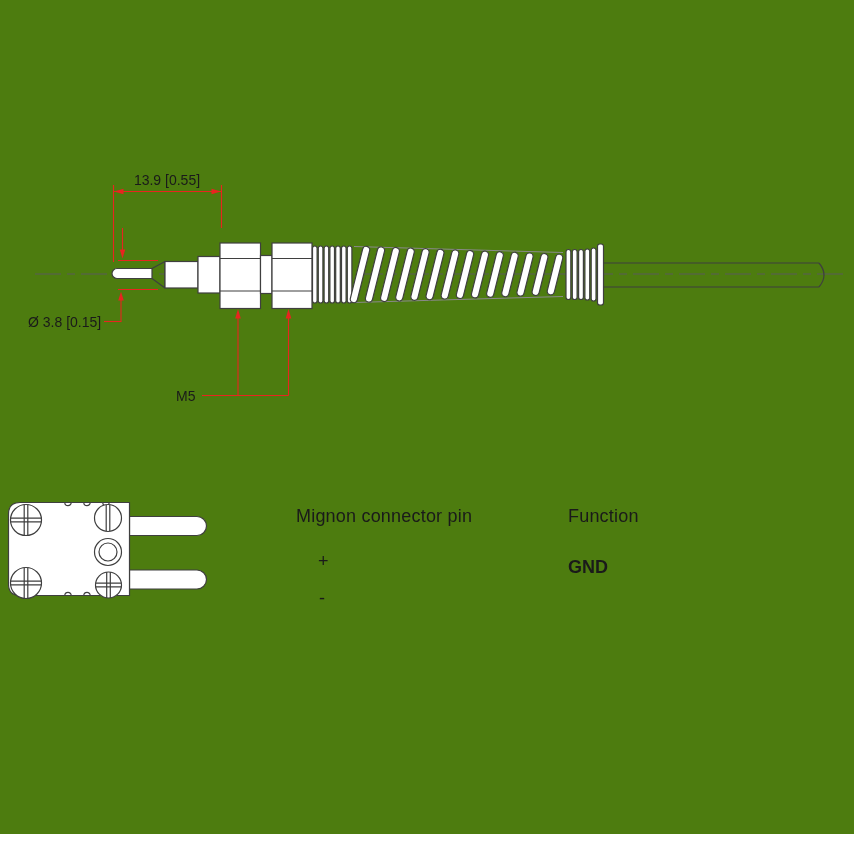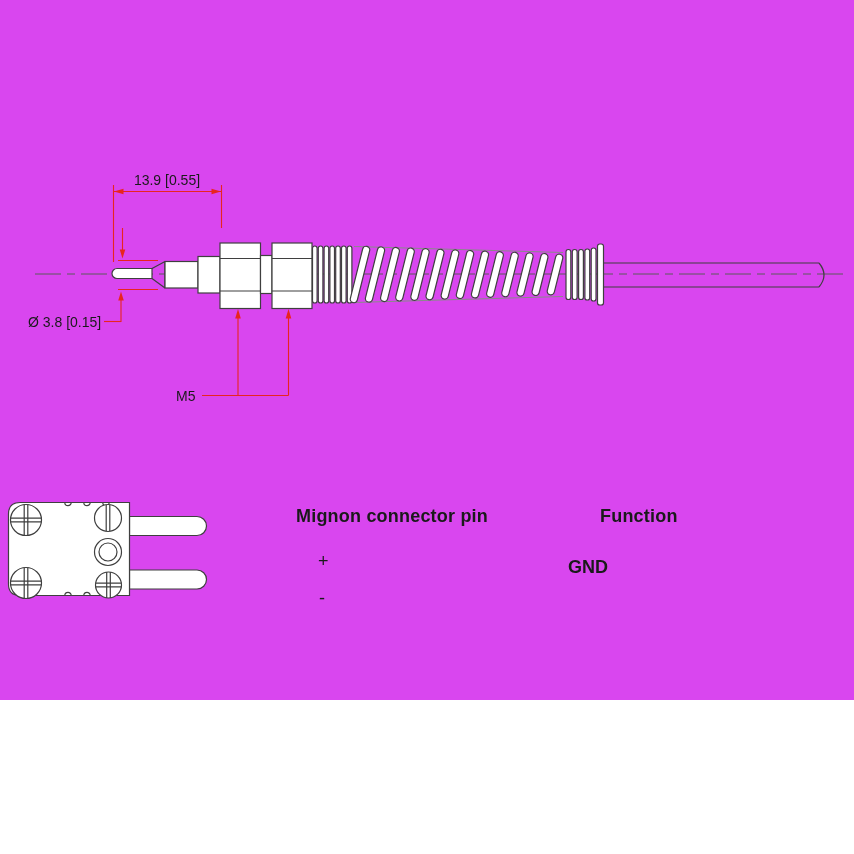--- a/index.html
+++ b/index.html
@@ -1,28 +1,28 @@
 <!DOCTYPE html>
 <html style="--line: #3f3f3f; --red: #e8251f; --text: #1a1a1a;"><head>
 <meta charset="utf-8">
 <style>
   :root { --line:#3f3f3f; --red:#e8251f; --text:#1a1a1a; }
   html,body { margin:0; padding:0; background:#fff; }
-  .canvas { position:relative; width:854px; height:700px; background:#d946ef; overflow:hidden;
+  .canvas { position:relative; width:854px; height:834px; background:#4d7c0f; overflow:hidden;
             font-family:"Liberation Sans", sans-serif; color:var(--text); }
   svg { position:absolute; left:0; top:0; }
   svg text { font-family:"Liberation Sans", sans-serif; fill:var(--text); font-size:14px; }
   .ol  { stroke:var(--line); stroke-width:1.2; fill:none; }
   .olf { stroke:var(--line); stroke-width:1.2; fill:#fff; }
   .olt { stroke:#8a8a8a; stroke-width:1; fill:none; }
   .cl  { stroke:#5a5a5a; stroke-width:1; fill:none; stroke-dasharray:26 6 8 6; }
   .red { stroke:var(--red); stroke-width:1.1; fill:none; }
   .redf{ fill:var(--red); stroke:none; }
   .tcell { position:absolute; font-size:18px; line-height:19px; white-space:nowrap; }
-  .thead { font-weight:bold; letter-spacing:.2px;text-align:right; }
+  .thead { font-weight:normal; letter-spacing:.2px;text-align:right; }
 </style>
 </head>
 <body>
 
 <div class="canvas">
 
   <svg width="854" height="460" viewBox="0 0 854 460">
 
     <line class="cl" x1="35" y1="274" x2="848" y2="274"></line>
 
@@ -145,20 +145,20 @@
       <circle class="olf" cx="108" cy="62" r="13.5"></circle>
       <circle class="ol" cx="108" cy="62" r="9"></circle>
     </g>
     <g>
       <circle class="olf" cx="108.5" cy="95" r="13"></circle>
       <path class="ol" d="M 95.5,93.2 H 121.5 M 95.5,96.8 H 121.5 M 106.7,82 V 108 M 110.3,82 V 108"></path>
     </g>
   </svg>
 
   <div class="tcell thead" style="left:296px; top:507px;">Mignon connector pin</div>
-  <div class="tcell thead" style="left:568px; top:507px;margin-left:32px;">Function</div>
+  <div class="tcell thead" style="left:568px; top:507px;">Function</div>
 
   <div class="tcell" style="left:318px; top:552px;">+</div>
 
   <div class="tcell" style="left:319px; top:589px;">-</div>
   <div class="tcell" style="left:568px; top:558px;font-weight:bold;">GND</div>
 
 </div>
 
 </body></html>

